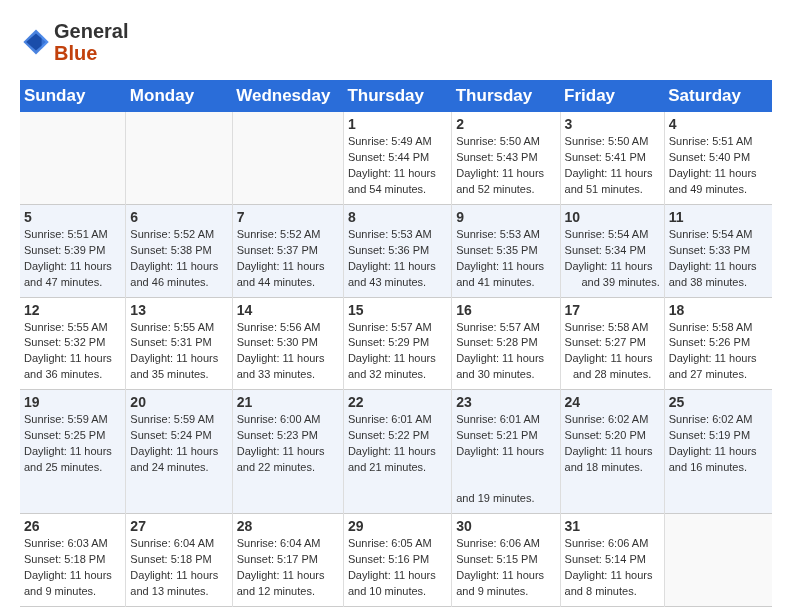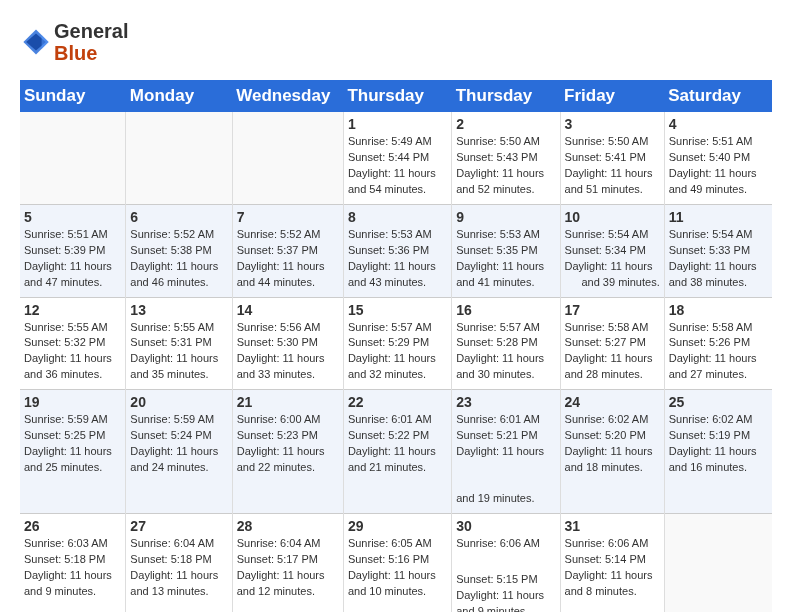--- a/index.html
+++ b/index.html
@@ -235,21 +235,21 @@
           <span class="cell-text" style="display: block;">Sunrise: 5:57 AM</span>
           <span class="cell-text" style="display: block;">Sunset: 5:28 PM</span>
           <span class="cell-text" style="display: block;">Daylight: 11 hours</span>
           <span class="cell-text" style="display: block;">and 30 minutes.</span>
         </td>
         <td>
           <span class="day-num">17</span>
           <span class="cell-text" style="display: block;">Sunrise: 5:58 AM</span>
           <span class="cell-text" style="display: block;">Sunset: 5:27 PM</span>
           <span class="cell-text" style="display: block;">Daylight: 11 hours</span>
-          <span class="cell-text" style="display: block;">and 28 minutes.</span>
+          <span class="cell-text" style="display: block; text-align: center;">and 28 minutes.</span>
         </td>
         <td>
           <span class="day-num">18</span>
           <span class="cell-text" style="display: block;">Sunrise: 5:58 AM</span>
           <span class="cell-text" style="display: block;">Sunset: 5:26 PM</span>
           <span class="cell-text" style="display: block;">Daylight: 11 hours</span>
           <span class="cell-text" style="display: block;">and 27 minutes.</span>
         </td>
       </tr>
       <tr class="row-alt">
@@ -328,21 +328,21 @@
         <td>
           <span class="day-num">29</span>
           <span class="cell-text" style="display: block;">Sunrise: 6:05 AM</span>
           <span class="cell-text" style="display: block;">Sunset: 5:16 PM</span>
           <span class="cell-text" style="display: block;">Daylight: 11 hours</span>
           <span class="cell-text" style="display: block;">and 10 minutes.</span>
         </td>
         <td>
           <span class="day-num">30</span>
           <span class="cell-text" style="display: block;">Sunrise: 6:06 AM</span>
-          <span class="cell-text" style="display: block; margin-top: 20px;">Sunset: 5:15 PM</span>
+          <span class="cell-text" style="display: block;">Sunset: 5:15 PM</span>
           <span class="cell-text" style="display: block;">Daylight: 11 hours</span>
           <span class="cell-text" style="display: block;">and 9 minutes.</span>
         </td>
         <td>
           <span class="day-num">31</span>
           <span class="cell-text" style="display: block;">Sunrise: 6:06 AM</span>
           <span class="cell-text" style="display: block;">Sunset: 5:14 PM</span>
           <span class="cell-text" style="display: block;">Daylight: 11 hours</span>
           <span class="cell-text" style="display: block;">and 8 minutes.</span>
         </td>

